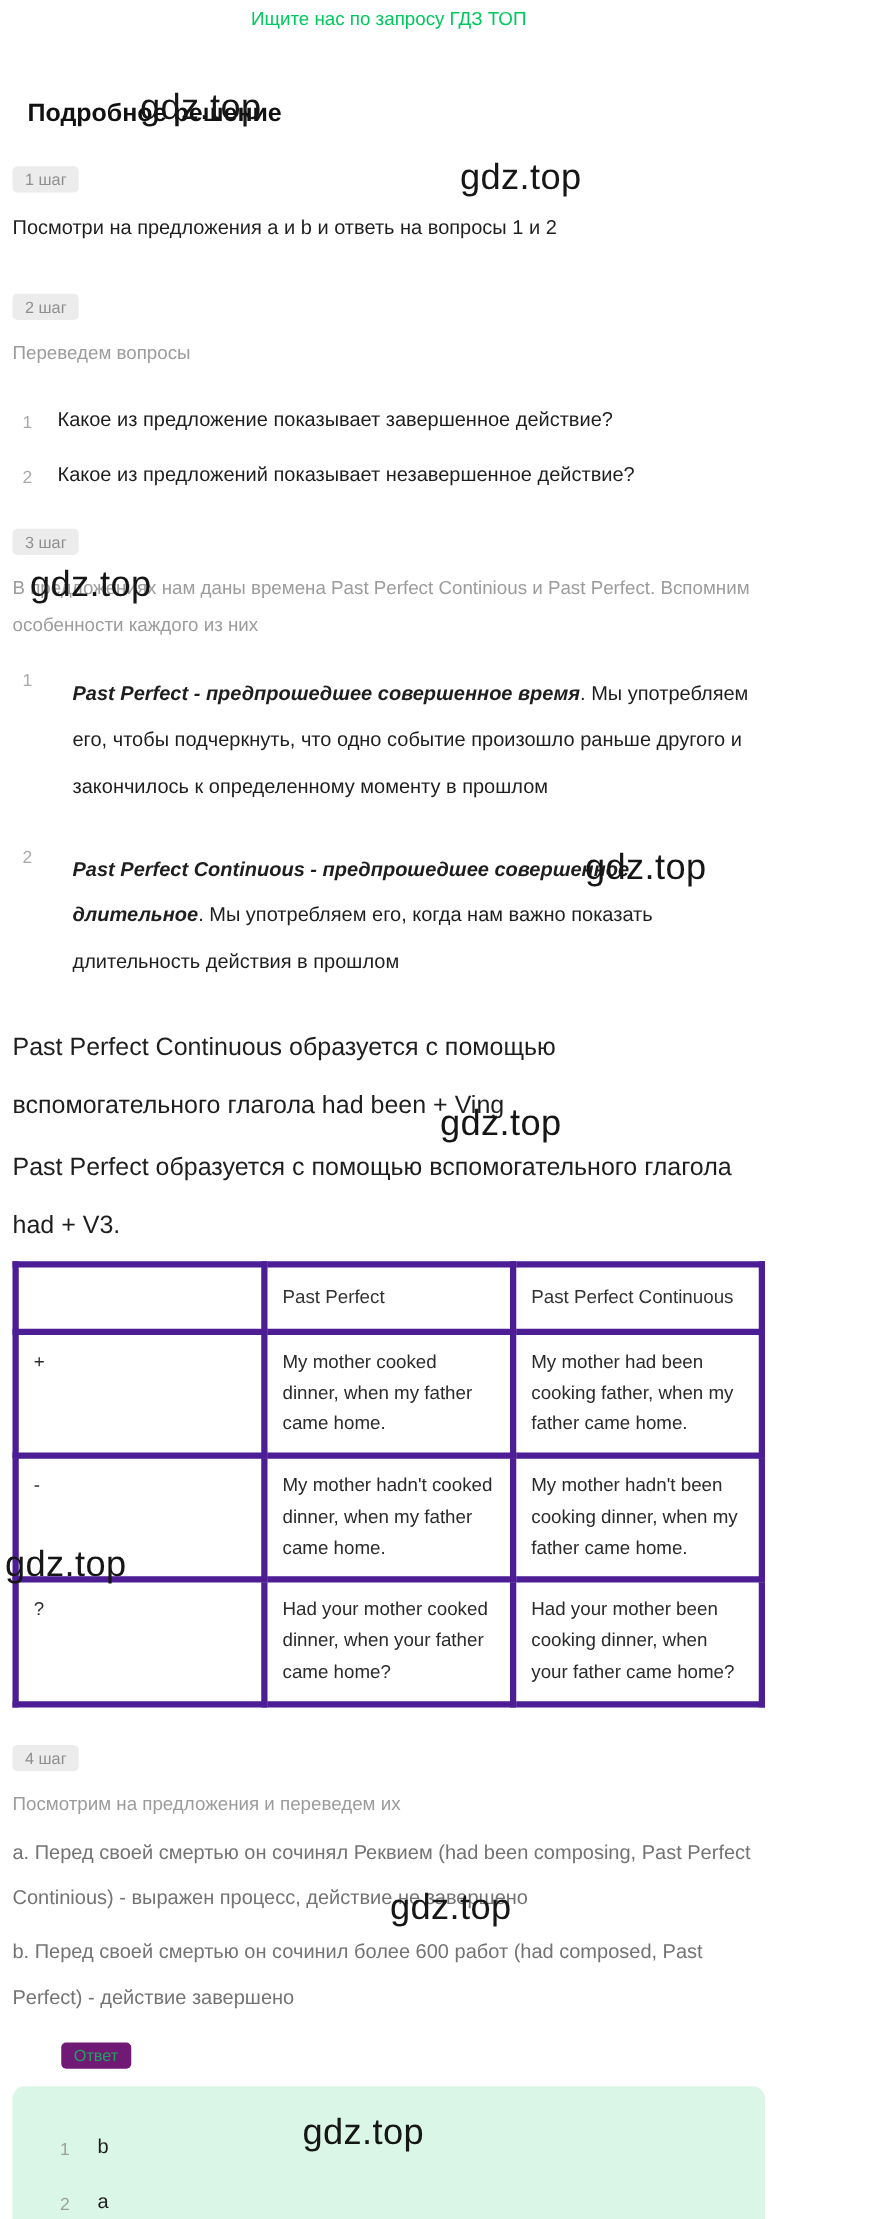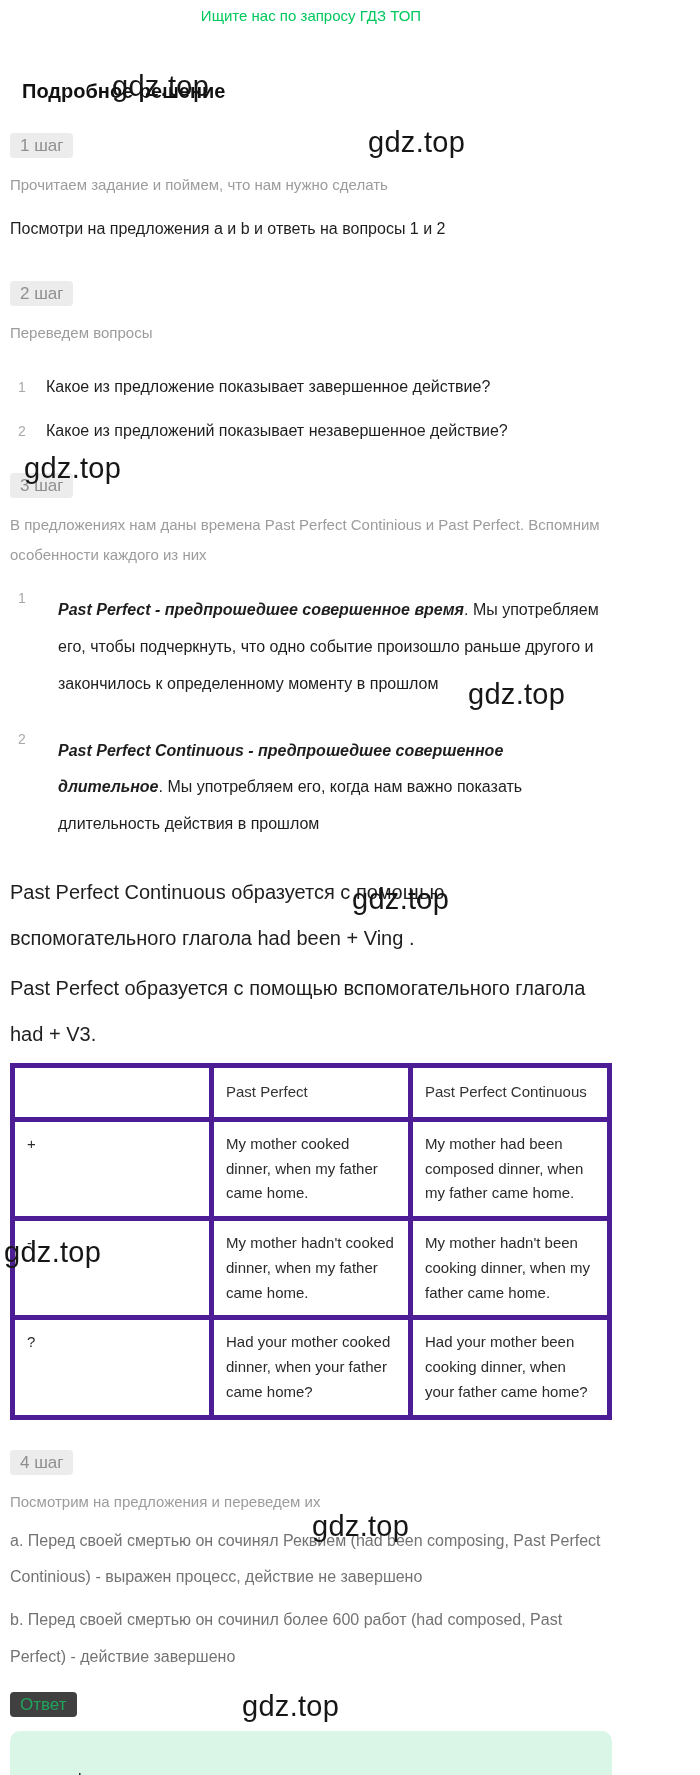--- a/index.html
+++ b/index.html
@@ -24,26 +24,26 @@
   .badge-row { margin-top: 30px; }
   .badge-row.s2 { margin-top: 40px; }
   .badge-row.s3 { }
   .badge-row.s4 { margin-top: 30px; }
   .badge-row.ans { margin-top: 16px; }
 
   .badge {
     display: inline-block;
     background: #ececec;
     color: #8f8f8f;
-    font-size: 17px;
+    font-size: 13px;
     line-height: 1;
     padding: 4px 10px;
     border-radius: 4px;
   }
-  .badge.green { background: #404040; color: #1fa45c; }
+  .badge.green { background: #701a75; color: #1fa45c; margin-left: 39px; }
 
   .hint { color: #9c9c9c; font-size: 15px; margin: 12px 0 0; line-height: 2; }
   .task { font-size: 16px; margin: 16px 0 0; line-height: 1.6; color: #1e1e1e; }
 
   .qlist { margin: 26px 0 0; padding: 0; list-style: none; }
   .qitem { display: flex; margin: 0 0 18px; font-size: 16px; line-height: 1.6; color: #1e1e1e; }
   .qnum  { flex: none; width: 18px; margin: 0 10px 0 8px; color: #a9a9a9; font-size: 14px; padding-top: 2px; }
 
   .explist { margin: 10px 0 0; padding: 0; list-style: none; }
   .expitem { display: flex; margin: 0 0 6px; font-size: 16px; color: #1e1e1e; }
@@ -110,21 +110,20 @@
   <div class="wm wm7">gdz.top</div>
   <div class="wm wm8">gdz.top</div>
 
   <div class="banner">Ищите нас по запросу ГДЗ ТОП</div>
 
   <h2 class="subtitle">Подробное решение</h2>
 
   <div class="badge-row s1">
     <span class="badge">1 шаг</span>
   </div>
-  <p class="hint">Прочитаем задание и поймем, что нам нужно сделать</p>
   <p class="task">Посмотри на предложения a и b и ответь на вопросы 1 и 2</p>
 
   <div class="badge-row s2">
     <span class="badge">2 шаг</span>
   </div>
   <p class="hint">Переведем вопросы</p>
   <ul class="qlist">
     <li class="qitem">
       <span class="qnum">1</span>
       <span class="qtext">Какое из предложение показывает завершенное действие?</span>
@@ -158,21 +157,21 @@
       <tr>
         <th></th>
         <th>Past Perfect</th>
         <th>Past Perfect Continuous</th>
       </tr>
     </thead>
     <tbody>
       <tr>
         <td>+</td>
         <td>My mother cooked dinner, when my father came home.</td>
-        <td>My mother had been composed dinner, when my father came home.</td>
+        <td>My mother had been cooking father, when my father came home.</td>
       </tr>
       <tr>
         <td>-</td>
         <td>My mother hadn't cooked dinner, when my father came home.</td>
         <td>My mother hadn't been cooking dinner, when my father came home.</td>
       </tr>
       <tr>
         <td>?</td>
         <td>Had your mother cooked dinner, when your father came home?</td>
         <td>Had your mother been cooking dinner, when your father came home?</td>

